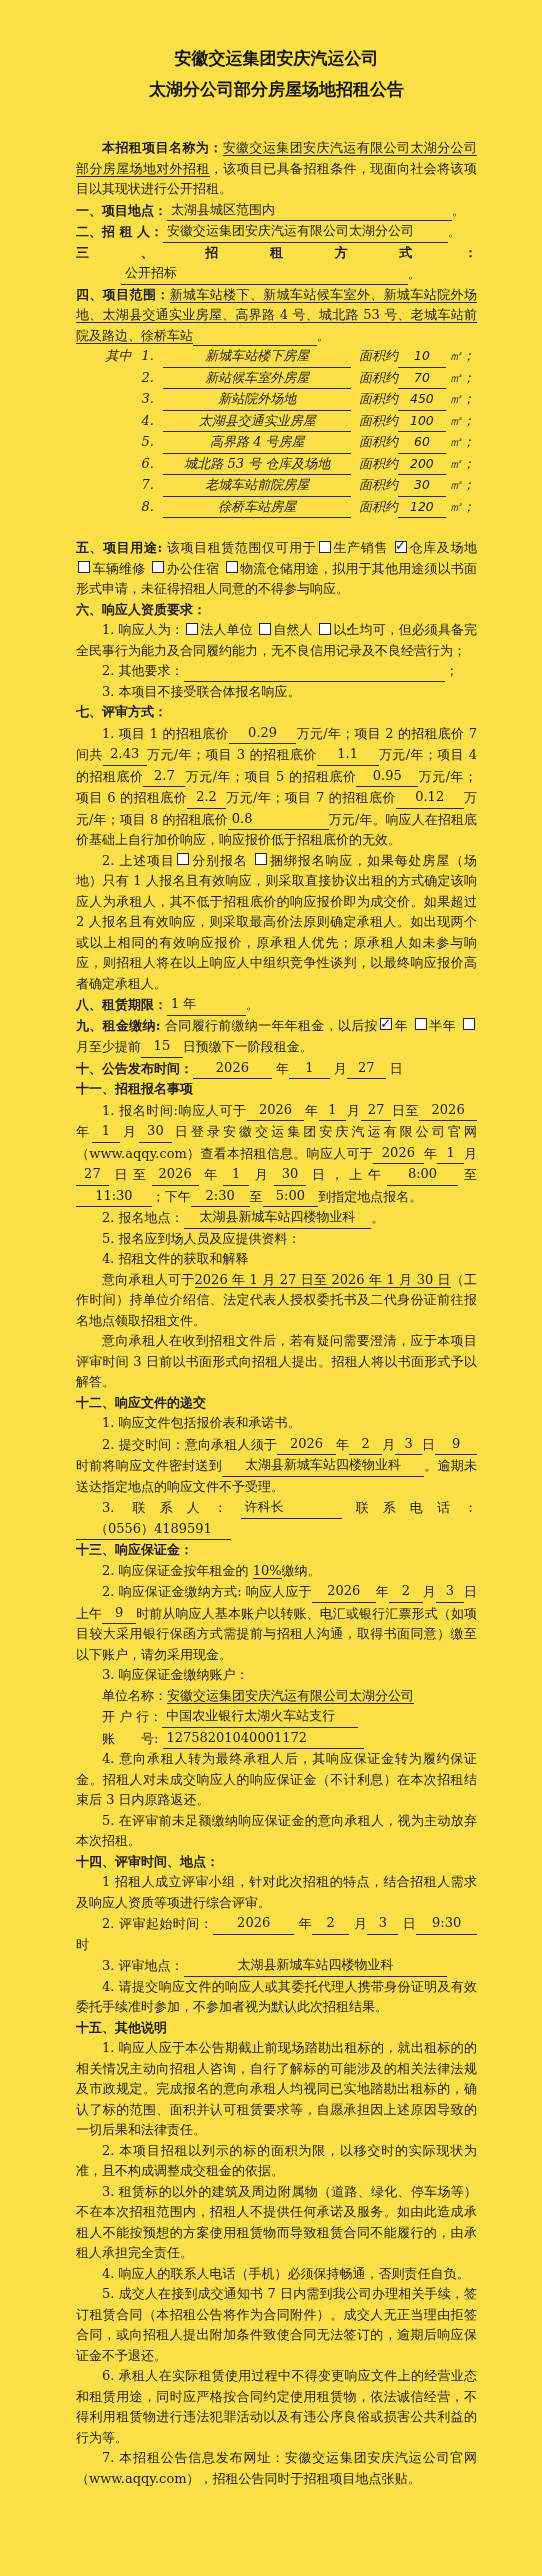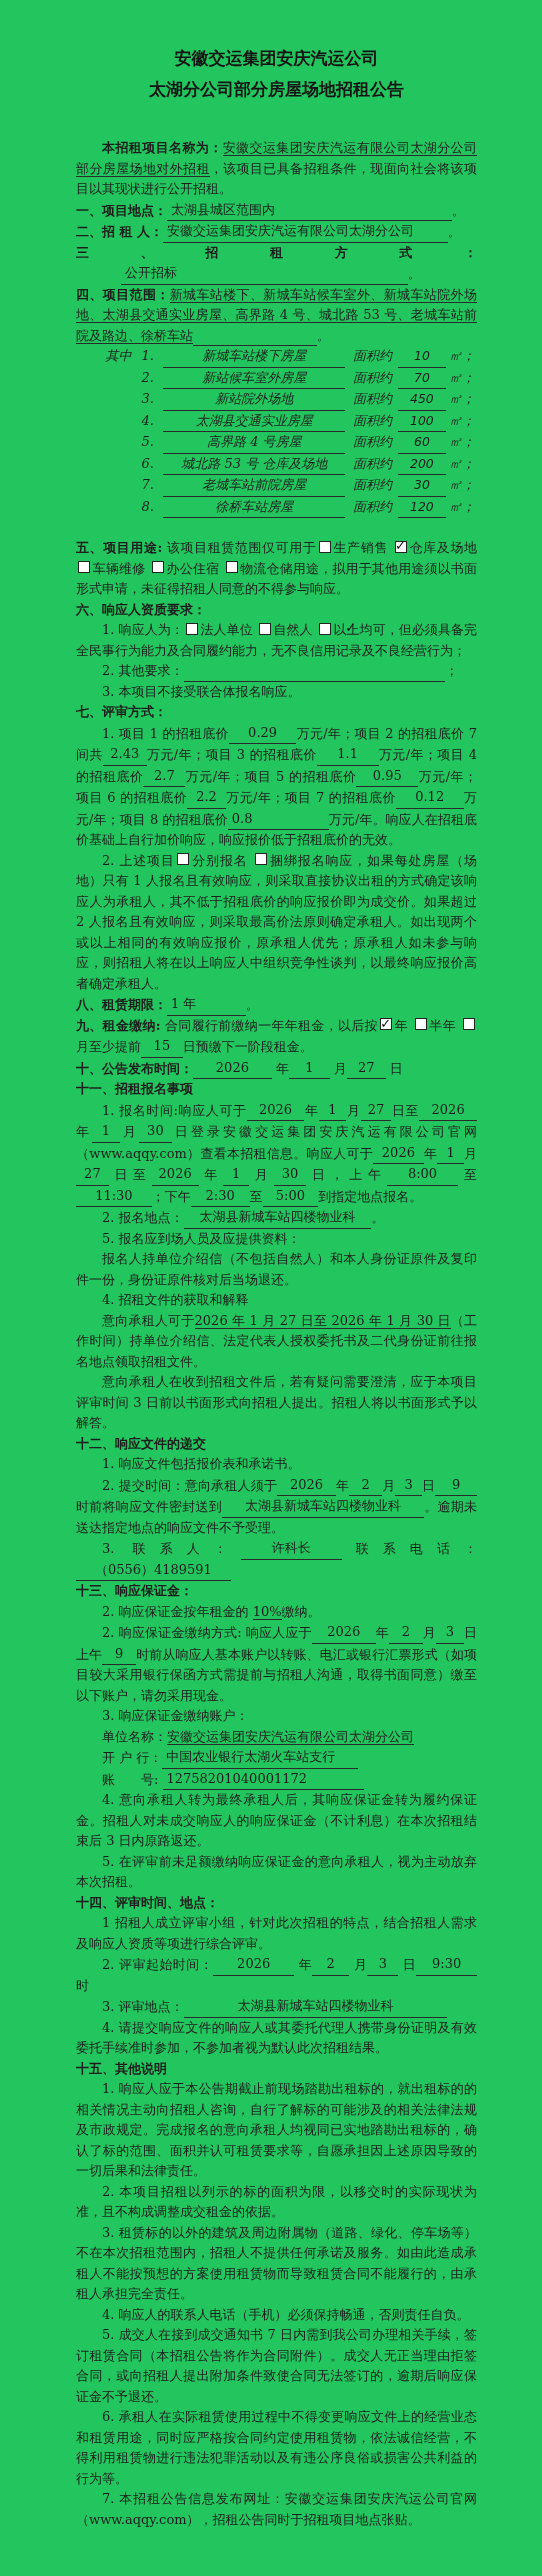--- a/index.html
+++ b/index.html
@@ -1,18 +1,18 @@
 <!DOCTYPE html>
 <html style="font-size:12.4px"><head>
 <meta charset="utf-8">
 <style>
   html,body{margin:0;padding:0;background:#ffffff;}
   .page{
     width:542px;height:2576px;box-sizing:border-box;overflow:hidden;
-    margin:0 auto;background:#22c55e;color:#1d1d1d;
+    margin:0 auto;background:#fde047;color:#1d1d1d;
     padding:43px 65px 0 76px;
     font-family:"DejaVu Serif","Liberation Serif",serif;
   }
   .title{
     font-family:"DejaVu Sans","Liberation Sans",sans-serif;
     font-weight:700;font-size:17px;line-height:31px;text-align:center;
     color:#141414;margin:0 0 33px 0;
   }
   .para{font-size:13px;line-height:20.5px;text-align:justify;}
   .indent{text-indent:2em;}
@@ -28,21 +28,21 @@
   .cb.on::after{
     content:"\2713";position:absolute;left:-0.8px;top:-5.4px;font-size:13px;
     font-weight:700;color:#111;
     font-family:"DejaVu Sans","Liberation Sans",sans-serif;
   }
   .areas{padding-left:29.4px;font-size:13px;line-height:20.5px;}
   .arow{display:flex;align-items:baseline;font-style:italic;}
   .apre{width:36px;flex:none;}
   .ano{width:22px;flex:none;}
   .aname{flex:1;text-align:center;margin-right:7.7px;}
-  .alabel{flex:none;margin-right:6px;}
+  .alabel{flex:none;margin-right:0;}
   .aval{width:48px;flex:none;text-align:center;margin-right:3.1px;font-family:"DejaVu Sans","Liberation Sans",sans-serif;font-size:12.4px;}
   .aunit{flex:none;width:28px;}
 </style>
 </head>
 <body>
 
 <div class="page">
   <div class="title">
     <div>安徽交运集团安庆汽运公司</div>
     <div>太湖分公司部分房屋场地招租公告</div>
@@ -129,28 +129,27 @@
       <div class="para head"><span class="b">七、评审方式：</span></div>
       <div class="para indent"><span>1. 项目 1 的招租底价</span><span class="u blk" style="min-width: 60px; text-align: center;">0.29</span><span>万元/年；项目 2 的招租底价 7 间共</span><span class="u blk" style="min-width: 36px; text-align: center;">2.43</span><span>万元/年；项目 3 的招租底价</span><span class="u blk" style="min-width: 54px; text-align: center;">1.1</span><span>万元/年；项目 4 的招租底价</span><span class="u blk" style="min-width: 34px; text-align: center;">2.7</span><span>万元/年；项目 5 的招租底价</span><span class="u blk" style="min-width: 54px; text-align: center;">0.95</span><span>万元/年；项目 6 的招租底价</span><span class="u blk" style="min-width: 31px; text-align: center;">2.2</span><span>万元/年；项目 7 的招租底价</span><span class="u blk" style="min-width: 60px; text-align: center;">0.12</span><span>万元/年；项目 8 的招租底价</span><span class="u blk" style="min-width: 93px;">0.8</span><span>万元/年。响应人在招租底价基础上自行加价响应，响应报价低于招租底价的无效。</span></div>
       <div class="para indent"><span>2. 上述项目</span><span class="cb"></span><span>分别报名 </span><span class="cb"></span><span>捆绑报名响应，如果每处房屋（场地）只有 1 人报名且有效响应，则采取直接协议出租的方式确定该响应人为承租人，其不低于招租底价的响应报价即为成交价。如果超过 2 人报名且有效响应，则采取最高价法原则确定承租人。如出现两个或以上相同的有效响应报价，原承租人优先；原承租人如未参与响应，则招租人将在以上响应人中组织竞争性谈判，以最终响应报价高者确定承租人。</span></div>
       <div class="para head"><span class="b">八、租赁期限：</span><span class="u blk" style="min-width: 71px;">1 年</span><span>。</span></div>
       <div class="para head"><span class="b">九、租金缴纳:</span><span> 合同履行前缴纳一年年租金，以后按</span><span class="cb on"></span><span>年 </span><span class="cb"></span><span>半年 </span><span class="cb"></span><span>月至少提前</span><span class="u blk" style="min-width: 34px; text-align: center;">15</span><span>日预缴下一阶段租金。</span></div>
       <div class="para head"><span class="b">十、公告发布时间：</span><span class="u blk" style="min-width: 71px; text-align: center;">2026</span><span> 年</span><span class="u blk" style="min-width: 33px; text-align: center;">1</span><span> 月</span><span class="u blk" style="min-width: 31px; text-align: center;">27</span><span> 日</span></div>
       <div class="para head"><span class="b">十一、招租报名事项</span></div>
       <div class="para indent"><span>1. 报名时间:响应人可于</span><span class="u blk" style="min-width: 50px; text-align: center;">2026</span><span>年</span><span class="u blk" style="min-width: 20px; text-align: center;">1</span><span>月</span><span class="u blk" style="min-width: 23px; text-align: center;">27</span><span>日至</span><span class="u blk" style="min-width: 50px; text-align: center;">2026</span><span>年</span><span class="u blk" style="min-width: 20px; text-align: center;">1</span><span>月</span><span class="u blk" style="min-width: 25px; text-align: center;">30</span><span>日登录安徽交运集团安庆汽运有限公司官网（www.aqqy.com）查看本招租信息。响应人可于</span><span class="u blk" style="min-width: 43px; text-align: center;">2026</span><span>年</span><span class="u blk" style="min-width: 18.6px; text-align: center;">1</span><span>月</span><span class="u blk" style="min-width: 25px; text-align: center;">27</span><span>日至</span><span class="u blk" style="min-width: 39px; text-align: center;">2026</span><span>年</span><span class="u blk" style="min-width: 18.6px; text-align: center;">1</span><span>月</span><span class="u blk" style="min-width: 25px; text-align: center;">30</span><span>日，上午</span><span class="u blk" style="min-width: 64px; text-align: center;">8:00</span><span>至</span><span class="u blk" style="min-width: 68px; text-align: center;">11:30</span><span>；下午</span><span class="u blk" style="min-width: 51px; text-align: center;">2:30</span><span>至</span><span class="u blk" style="min-width: 48px; text-align: center;">5:00</span><span>到指定地点报名。</span></div>
       <div class="para indent"><span>2. 报名地点：</span><span class="u blk" style="min-width: 180px; text-align: center;">太湖县新城车站四楼物业科</span><span>。</span></div>
       <div class="para indent"><span>5. 报名应到场人员及应提供资料：</span></div>
-      <div class="para indent"><span>报名人持单位介绍信（不包括自然人）和本人身份证原件及复印件一份，身份证原件核对后当场退还。</span></div>
       <div class="para indent"><span>4. 招租文件的获取和解释</span></div>
       <div class="para indent"><span>意向承租人可于</span><span class="u">2026 年 1 月 27 日至 2026 年 1 月 30 日</span><span>（工作时间）持单位介绍信、法定代表人授权委托书及二代身份证前往报名地点领取招租文件。</span></div>
       <div class="para indent"><span>意向承租人在收到招租文件后，若有疑问需要澄清，应于本项目评审时间 3 日前以书面形式向招租人提出。招租人将以书面形式予以解答。</span></div>
       <div class="para head"><span class="b">十二、响应文件的递交</span></div>
       <div class="para indent"><span>1. 响应文件包括报价表和承诺书。</span></div>
       <div class="para indent"><span>2. 提交时间：意向承租人须于</span><span class="u blk" style="min-width: 51px; text-align: center;">2026</span><span>年</span><span class="u blk" style="min-width: 25px; text-align: center;">2</span><span>月</span><span class="u blk" style="min-width: 18.6px; text-align: center;">3</span><span>日</span><span class="u blk" style="min-width: 34px; text-align: center;">9</span><span>时前将响应文件密封送到</span><span class="u blk" style="min-width: 194px; text-align: center;">太湖县新城车站四楼物业科</span><span>。逾期未送达指定地点的响应文件不予受理。</span></div>
-      <div class="para indent"><span>3. 联系人：</span><span class="u blk" style="min-width: 93px; text-align: center;">许科长</span><span>联系电话：</span><span class="u blk" style="min-width: 147px; text-align: center;">（0556）4189591</span></div>
+      <div class="para indent"><span>3. 联系人：</span><span class="u blk" style="min-width: 93px; text-align: left;">许科长</span><span>联系电话：</span><span class="u blk" style="min-width: 147px; text-align: center;">（0556）4189591</span></div>
       <div class="para head"><span class="b">十三、响应保证金：</span></div>
       <div class="para indent"><span>2. 响应保证金按年租金的 </span><span class="u">10%</span><span>缴纳。</span></div>
       <div class="para indent"><span>2. 响应保证金缴纳方式: 响应人应于</span><span class="u blk" style="min-width: 56px; text-align: center;">2026</span><span>年</span><span class="u blk" style="min-width: 26px; text-align: center;">2</span><span>月</span><span class="u blk" style="min-width: 20px; text-align: center;">3</span><span>日上午</span><span class="u blk" style="min-width: 26px; text-align: center;">9</span><span>时前从响应人基本账户以转账、电汇或银行汇票形式（如项目较大采用银行保函方式需提前与招租人沟通，取得书面同意）缴至以下账户，请勿采用现金。</span></div>
       <div class="para indent"><span>3. 响应保证金缴纳账户：</span></div>
       <div class="para indent"><span>单位名称：</span><span class="u">安徽交运集团安庆汽运有限公司太湖分公司</span></div>
       <div class="para indent"><span>开 户 行：</span><span class="u blk" style="min-width: 188px;">中国农业银行太湖火车站支行</span></div>
       <div class="para indent"><span>账　　号: </span><span class="u blk" style="min-width: 194px;">12758201040001172</span></div>
       <div class="para indent"><span>4. 意向承租人转为最终承租人后，其响应保证金转为履约保证金。招租人对未成交响应人的响应保证金（不计利息）在本次招租结束后 3 日内原路返还。</span></div>
       <div class="para indent"><span>5. 在评审前未足额缴纳响应保证金的意向承租人，视为主动放弃本次招租。</span></div>
       <div class="para head"><span class="b">十四、评审时间、地点：</span></div>

